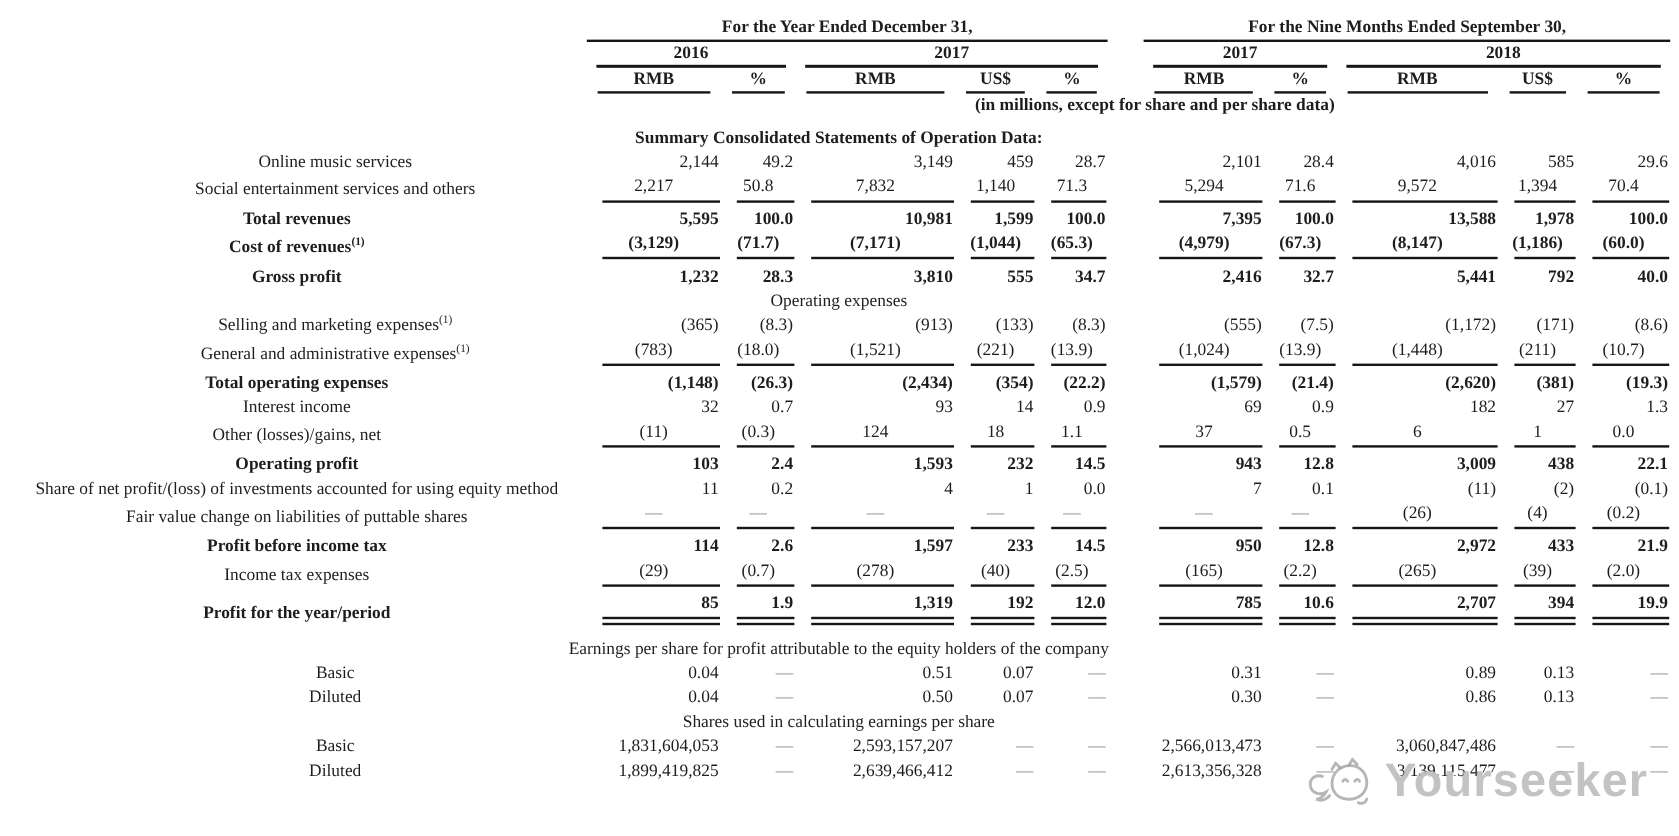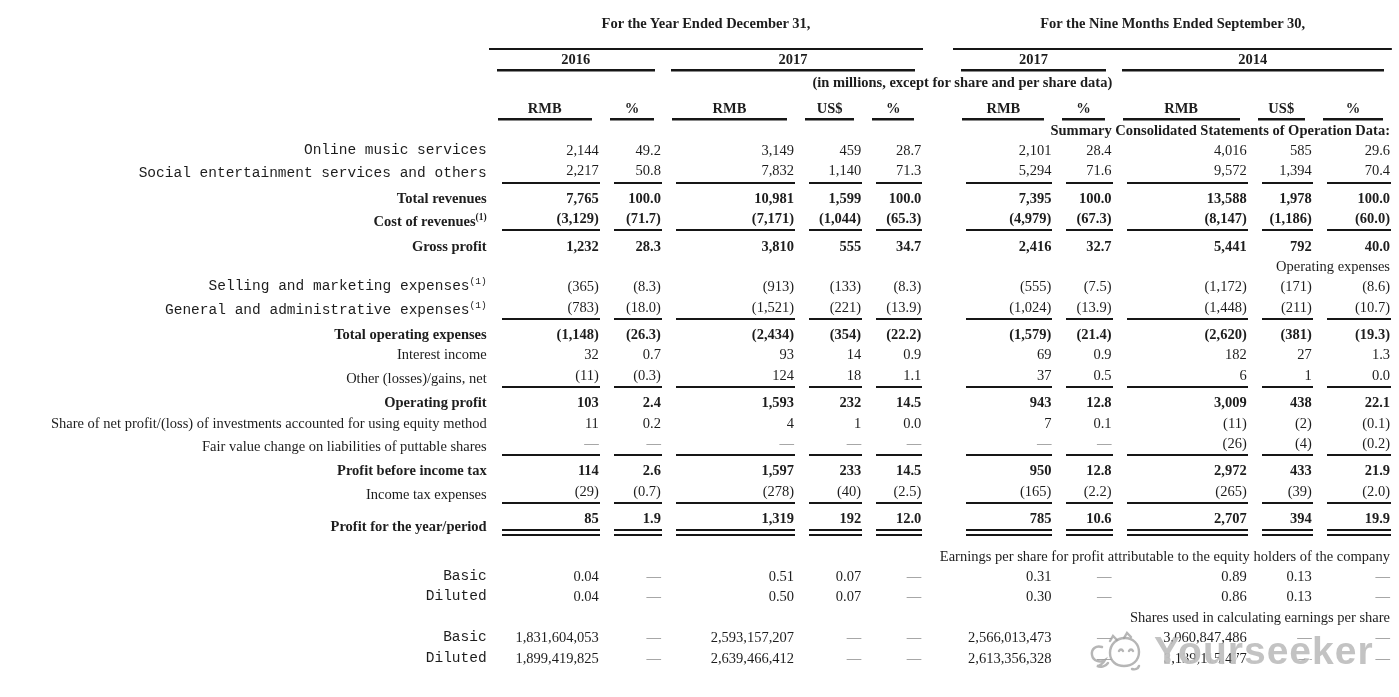--- a/index.html
+++ b/index.html
@@ -24,51 +24,52 @@
   col.c-pct3{width:60px;}
   col.c-rmb4{width:135px;}
   col.c-usd2{width:65px;}
   col.c-pct4{width:78px;}
   th,td{
     font-size:14.5px;line-height:1.2;padding:1px 2px 2px 2px;
     vertical-align:bottom;white-space:nowrap;
   }
   
   th.grp{
-    font-weight:bold;text-align:center;padding-bottom:18px;
+    font-weight:bold;text-align:center;padding-bottom:3px;
     background-image:linear-gradient(#161616,#161616);
     background-size:100% 2.5px;background-position:center bottom 0;
     background-repeat:no-repeat;
   }
   th.yr{
     font-weight:bold;padding-bottom:3px;
     background-image:linear-gradient(#161616,#161616);
     background-size:calc(100% - 16px) 2.5px;background-position:center bottom 0;
     background-repeat:no-repeat;
   }
   th.cur{
     font-weight:bold;text-align:center;padding-bottom:3px;
     background-image:linear-gradient(#161616,#161616);
     background-size:calc(100% - 18px) 2.5px;background-position:center bottom 0;
     background-repeat:no-repeat;
   }
   td.units{
     font-weight:bold;text-align:center;padding:2px 0 8px 44px;font-size:14.5px;
   }
   
-  td.lbl{text-align:right;white-space:normal;padding-left:33px;text-indent:-25px;margin-top:26px;}
-  td.lbl.ind1{padding-left:72px;text-indent:0;font-family:Liberation Mono, monospace;}
+  td.lbl{text-align:center;white-space:normal;padding-left:33px;text-indent:-25px;margin-top:26px;}
+  td.lbl.ind1{padding-left:72px;text-indent:0;}
   td.num{text-align:right;padding-right:2px;}
   .b{font-weight:bold;}
   sup{font-size:9.5px;line-height:0;}
   td.u1{
     background-image:linear-gradient(#161616,#161616);
     background-size:calc(100% - 14px) 2.2px;
     background-position:right 1px bottom 1px;background-repeat:no-repeat;
     padding-bottom:5px;
+    text-align:center;
   }
   td.u2{
     background-image:linear-gradient(#161616,#161616),linear-gradient(#161616,#161616);
     background-size:calc(100% - 14px) 2.4px,calc(100% - 14px) 2.4px;
     background-position:right 1px bottom 1px,right 1px bottom 6px;
     background-repeat:no-repeat;
     padding-bottom:10px;
   }
   tr.gap > td{padding-top:5px;}
   tr.gap2 > td{padding-top:10px;}
@@ -111,40 +112,40 @@
         <th class="grp" colspan="5">For the Year Ended December 31,</th>
         <td class="sp"></td>
         <th class="grp" colspan="5">For the Nine Months Ended September 30,</th>
       </tr>
       <tr>
         <td></td>
         <th class="yr" colspan="2">2016</th>
         <th class="yr" colspan="3">2017</th>
         <td class="sp"></td>
         <th class="yr" colspan="2">2017</th>
-        <th class="yr" colspan="3">2014</th>
-      </tr>
-      <tr>
-        <td></td>
-        <td class="units" colspan="11">(in millions, except for share and per share data)</td>
+        <th class="yr" colspan="3">2018</th>
       </tr>
       <tr>
         <td></td>
         <th class="cur">RMB</th>
         <th class="cur">%</th>
         <th class="cur">RMB</th>
         <th class="cur">US$</th>
         <th class="cur">%</th>
         <td class="sp"></td>
         <th class="cur">RMB</th>
         <th class="cur">%</th>
         <th class="cur">RMB</th>
         <th class="cur">US$</th>
         <th class="cur">%</th>
       </tr>
+      <tr>
+        <td></td>
+        <td class="units" colspan="11">(in millions, except for share and per share data)</td>
+      </tr>
     </thead>
     <tbody id="rows">
         <tr>
           <td class="lbl ind0 b" colspan="12">Summary Consolidated Statements of Operation Data:</td>
         </tr>
         <tr>
           <td class="lbl ind1">Online music services</td>
           <td class="num">2,144</td>
           <td class="num">49.2</td>
           <td class="num">3,149</td>
@@ -166,21 +167,21 @@
           <td class="num u1">71.3</td>
           <td class="sp"></td>
           <td class="num u1">5,294</td>
           <td class="num u1">71.6</td>
           <td class="num u1">9,572</td>
           <td class="num u1">1,394</td>
           <td class="num u1">70.4</td>
         </tr>
         <tr class="gap">
           <td class="lbl ind0 b">Total revenues</td>
-          <td class="num b">7,765</td>
+          <td class="num b">5,595</td>
           <td class="num b">100.0</td>
           <td class="num b">10,981</td>
           <td class="num b">1,599</td>
           <td class="num b">100.0</td>
           <td class="sp"></td>
           <td class="num b">7,395</td>
           <td class="num b">100.0</td>
           <td class="num b">13,588</td>
           <td class="num b">1,978</td>
           <td class="num b">100.0</td>

